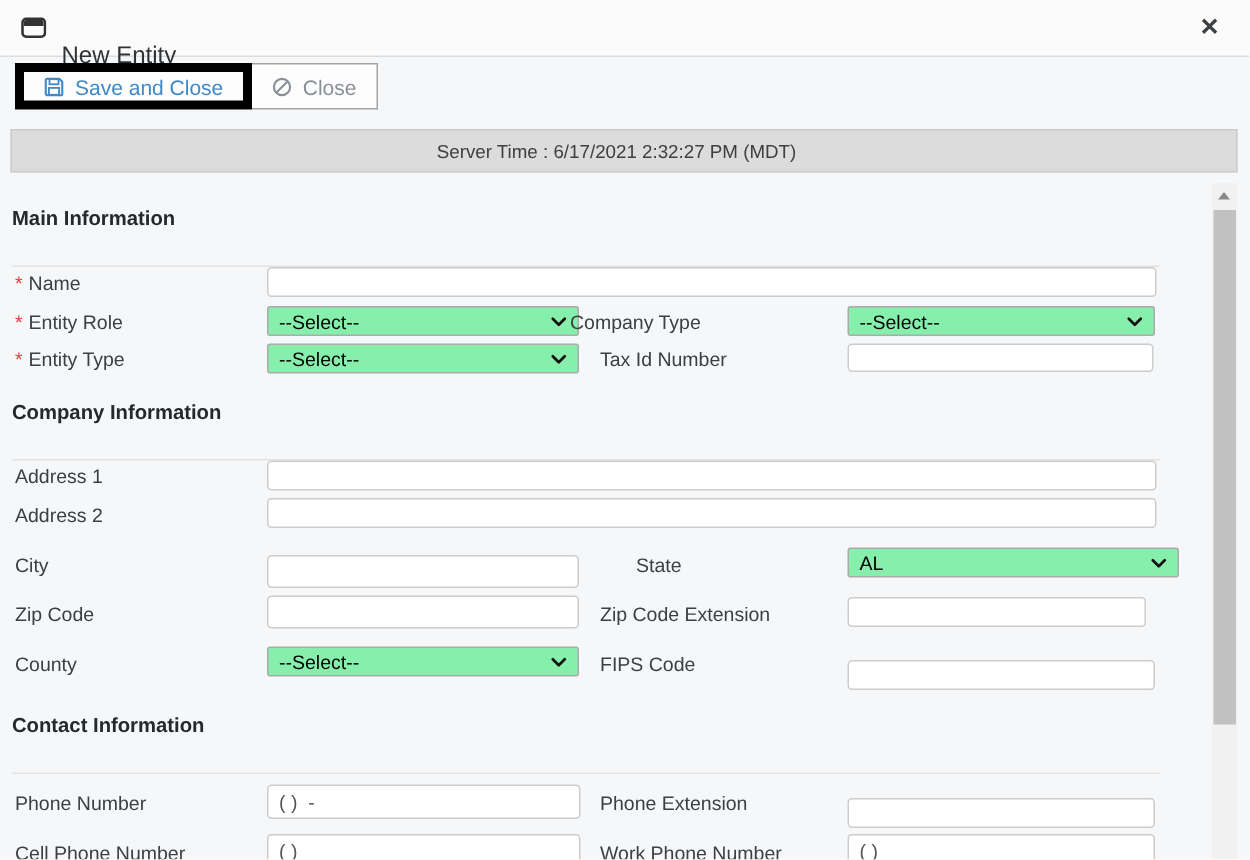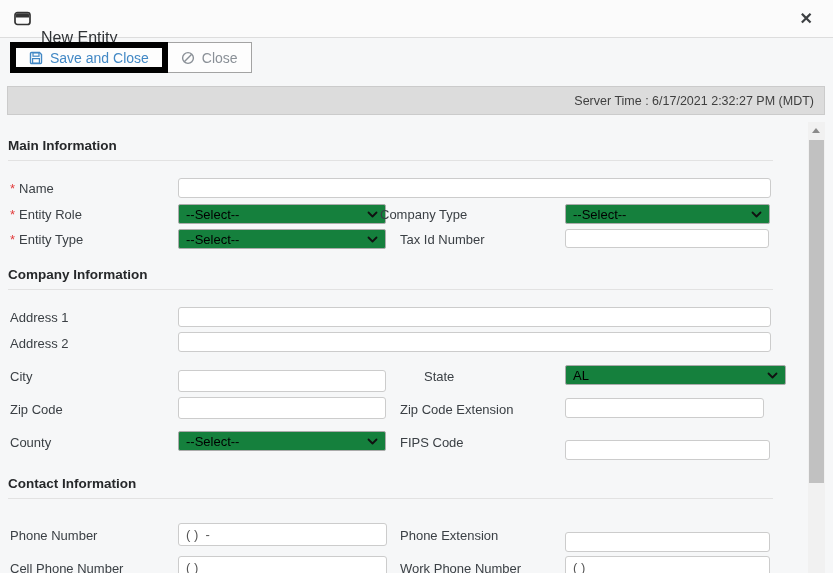--- a/index.html
+++ b/index.html
@@ -24,42 +24,42 @@
   .btn {
     height:31px; display:flex; align-items:center; gap:7px; padding:0 13px;
     background:#fdfdfd; font-size:14px; cursor:pointer;
   }
   .btn-save { color:#4288c5; border:6px solid #000000; }
   .btn-close { color:#8a9097; border:1px solid #a3a3a3; border-left:none; }
   
   .statusbar {
     position:absolute; left:7px; top:86px; width:818px; height:29px;
     background:#dcdcdc; border:1px solid #cbcbcb;
-    display:flex; align-items:center; justify-content:flex-end; padding-right:10px;
+    display:flex; align-items:center; justify-content:center; padding-right:10px;
   }
   .statusbar span { font-size:12.5px; color:#3f3f3f; }
   
   .section-h {
     position:absolute; left:8px; width:765px;
     font-size:13.5px; font-weight:bold; color:#26282a;
-    padding-bottom:7px; border-bottom:1px solid #e2e2e2;
+    padding-bottom:24px; border-bottom:1px solid #e2e2e2;
   }
   
   .lbl { position:absolute; font-size:13px; color:#3b4045; white-space:nowrap; }
   .req { color:#e23b3b; margin-right:4px; }
   
   .inp {
     position:absolute; height:20px; background:#fff;
     border:1px solid #cccccc; border-radius:3px;
     font-family:"Liberation Sans", sans-serif; font-size:13px; color:#555;
     padding:0 7px; outline:none;
   }
   
   .sel {
-    position:absolute; height:20px; background:#15803d;
+    position:absolute; height:20px; background:#86efac;
     border:1px solid #ababab; border-radius:2px;
     display:flex; align-items:center; justify-content:space-between;
     padding:0 7px; font-size:13px; color:#000; cursor:pointer;
   }
   .chev { flex:0 0 auto; }
   
   .scrollbar {
     position:absolute; right:8px; top:122px; width:17px; height:451px;
     background:#f1f1f1;
   }

